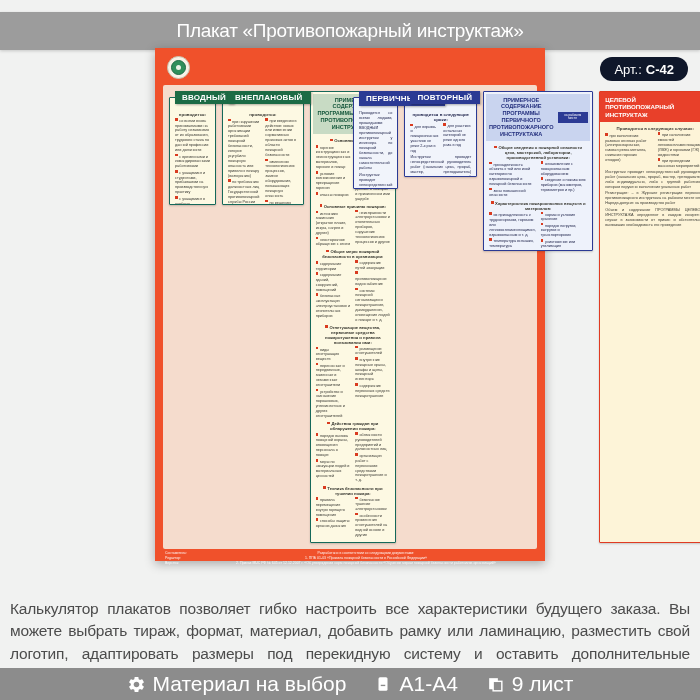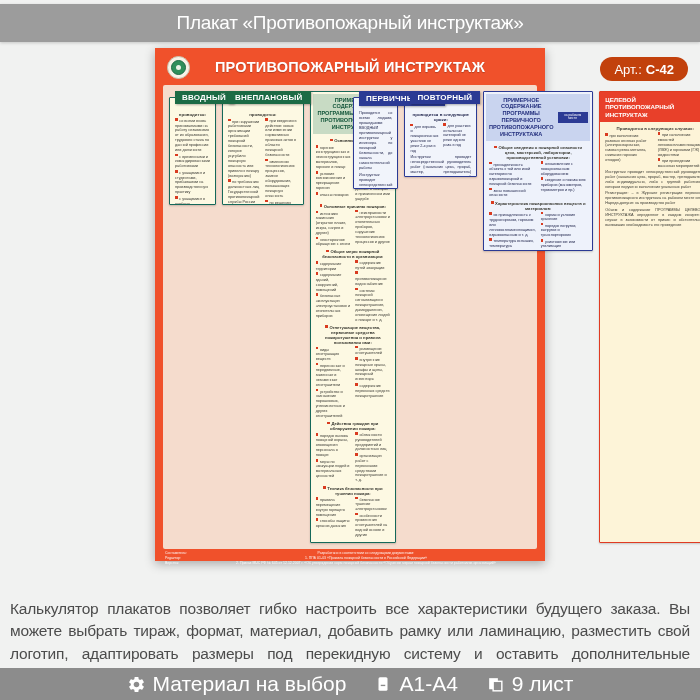--- a/index.html
+++ b/index.html
@@ -3,31 +3,31 @@
 <meta charset="utf-8">
 <style>
   html,body{margin:0;padding:0;}
   body{
     width:700px;height:700px;position:relative;overflow:hidden;
     background:#f1f2f1;
     font-family:"Liberation Sans","DejaVu Sans",sans-serif;
   }
   
   .topbar{
-    position:absolute;left:0;top:4px;width:700px;height:38px;
+    position:absolute;left:0;top:12px;width:700px;height:38px;
     background:#9c9c9c;display:flex;align-items:center;justify-content:center;
     box-shadow:0 1px 3px rgba(0,0,0,.18);
   }
   .topbar h1{
     margin:0;color:#fff;font-size:19px;font-weight:500;letter-spacing:-.3px;
   }
   
   .art-badge{
     position:absolute;top:57px;right:12px;height:24px;padding:0 14px;
-    background:#c2410c;border-radius:13px;color:#fff;font-size:13px;
+    background:#0f172a;border-radius:13px;color:#fff;font-size:13px;
     display:flex;align-items:center;gap:4px;
   }
   .art-badge b{font-weight:700;}
   
   .poster{
     position:absolute;left:155px;top:48px;width:390px;height:513px;
     background:#f0512b;box-shadow:0 3px 10px rgba(0,0,0,.3);
     padding:0 8px;box-sizing:border-box;display:flex;flex-direction:column;
   }
   .poster-header{position:relative;height:37px;display:flex;align-items:center;justify-content:center;flex:0 0 auto;}
@@ -120,21 +120,20 @@
   <b>С-42</b>
 </div>
 
 <div class="poster">
   <div class="poster-header">
     <div class="emblem">
       <div class="inner">
           <div class="core"></div>
         </div>
     </div>
-    <div class="poster-title">ПРОТИВОПОЖАРНЫЙ ИНСТРУКТАЖ</div>
   </div>
   <div class="poster-body">
     <div class="pcol">
         <div class="sec sec-vvodny style-green has-label">
           <div class="sec-label">
             <span class="sec-label-text">ВВОДНЫЙ</span>
           </div>
           <div class="panel">
             <div class="sec-content">
               <div class="b-center">проводится:</div>

